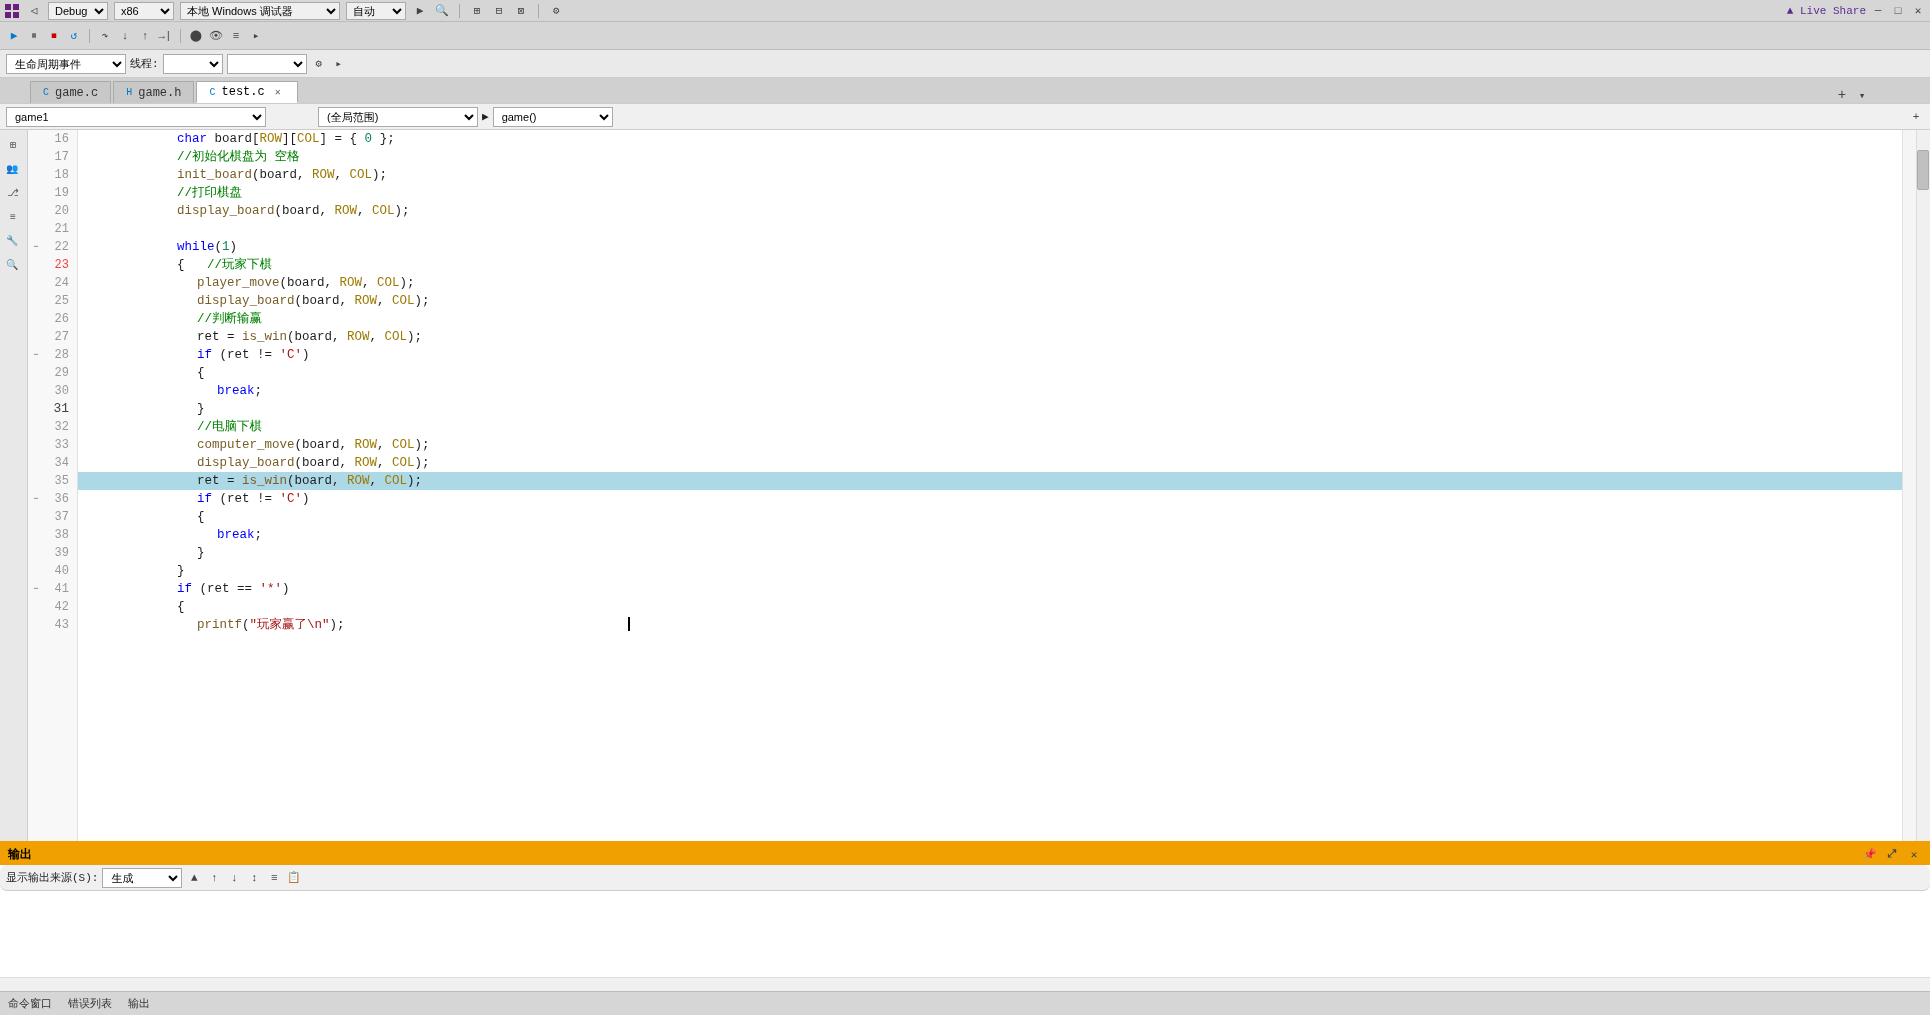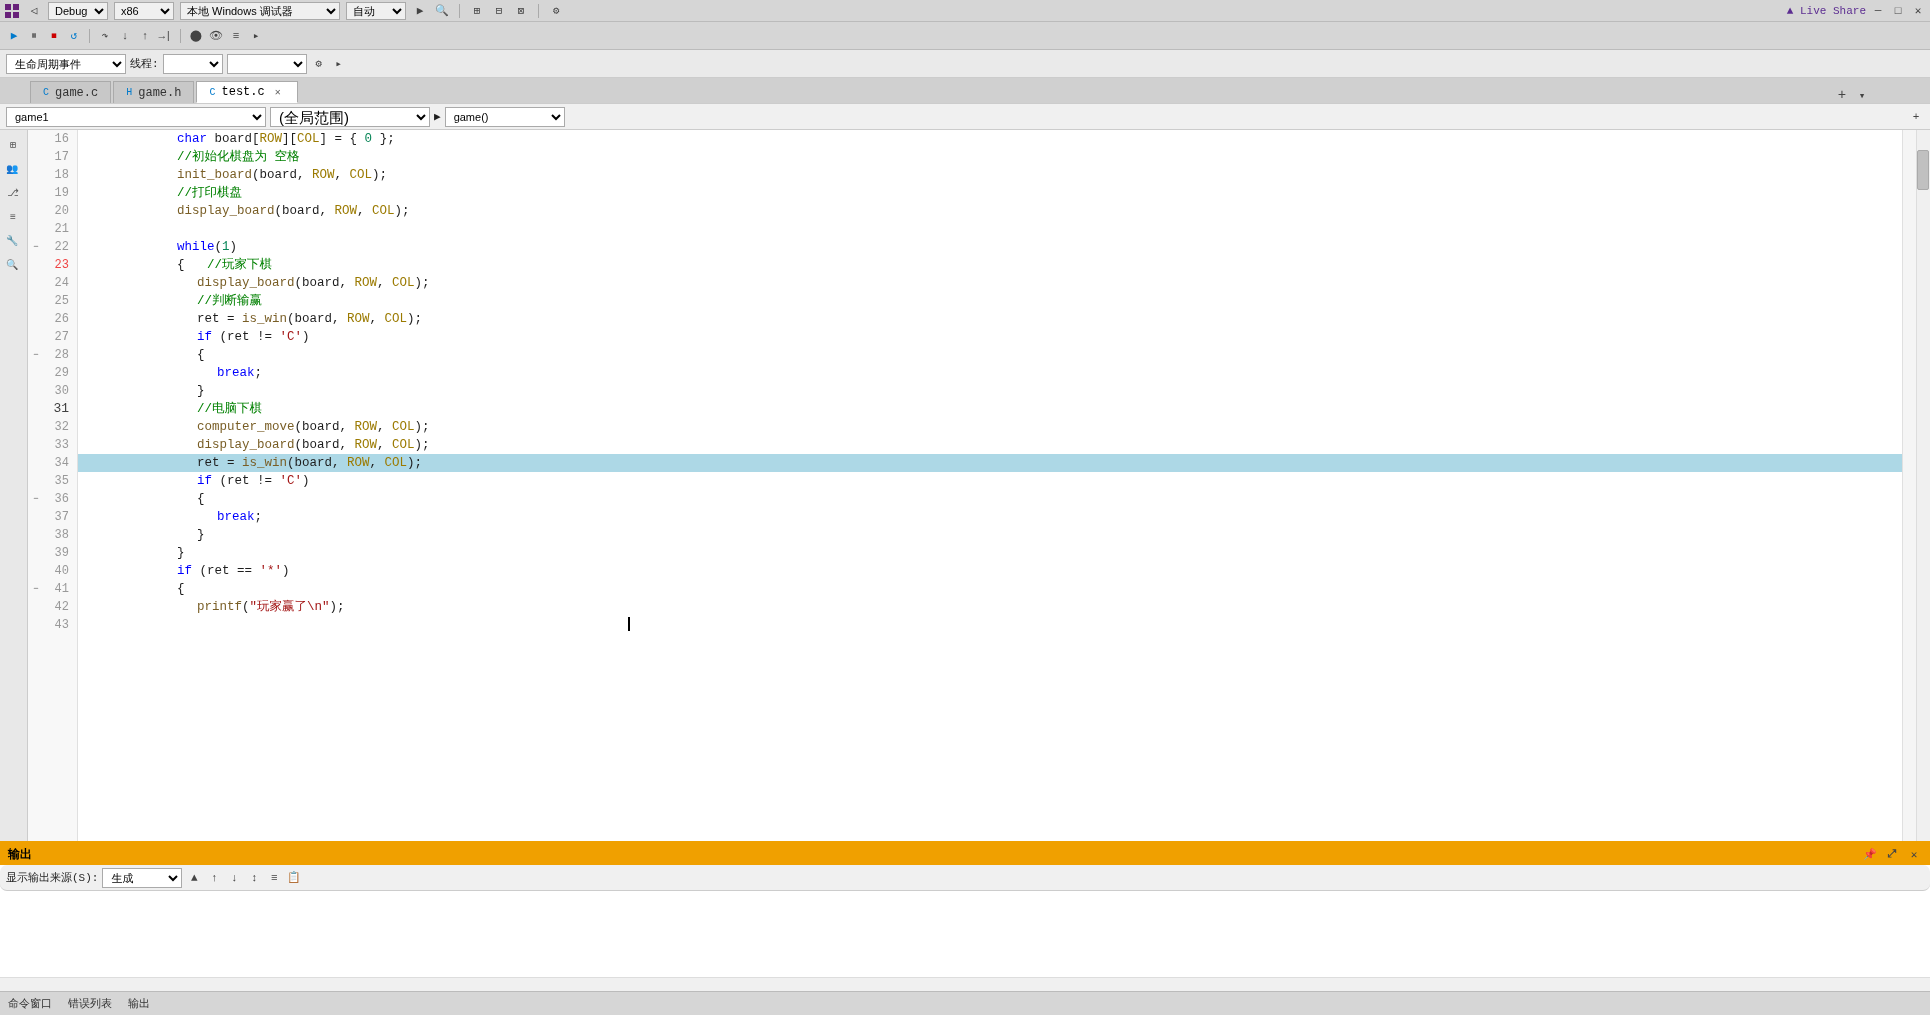--- a/index.html
+++ b/index.html
@@ -143,23 +143,24 @@
       border: 1px solid #aaa;
       font-size: 11px;
       padding: 0 4px;
       flex: 1;
       max-width: 260px;
     }
     .scope-dropdown {
       height: 20px;
       background: #fff;
       border: 1px solid #aaa;
-      font-size: 15px;
+      font-size: 11px;
       padding: 0 4px;
       min-width: 160px;
+      margin-left: 48px;
     }
     .function-dropdown {
       height: 20px;
       background: #fff;
       border: 1px solid #aaa;
       font-size: 11px;
       padding: 0 4px;
       min-width: 120px;
     }
 
@@ -549,20 +550,25 @@
           <span class="kw">while</span><span>(</span><span class="num">1</span><span>)</span>
         </span>
       </div>
 
       <div class="code-line">
         <span style="padding-left:16px;">
           <span>{   </span><span class="cmt">//玩家下棋</span>
         </span>
       </div>
 
+      <div class="code-line">
+        <span style="padding-left:36px;">
+          <span class="fn">player_move</span><span>(board, </span><span class="param-yellow">ROW</span><span>, </span><span class="param-yellow">COL</span><span>);</span>
+        </span>
+      </div>
 
       <div class="code-line">
         <span style="padding-left:36px;">
           <span class="fn">display_board</span><span>(board, </span><span class="param-yellow">ROW</span><span>, </span><span class="param-yellow">COL</span><span>);</span>
         </span>
       </div>
 
       <div class="code-line">
         <span style="padding-left:36px;">
           <span class="cmt">//判断输赢</span>

